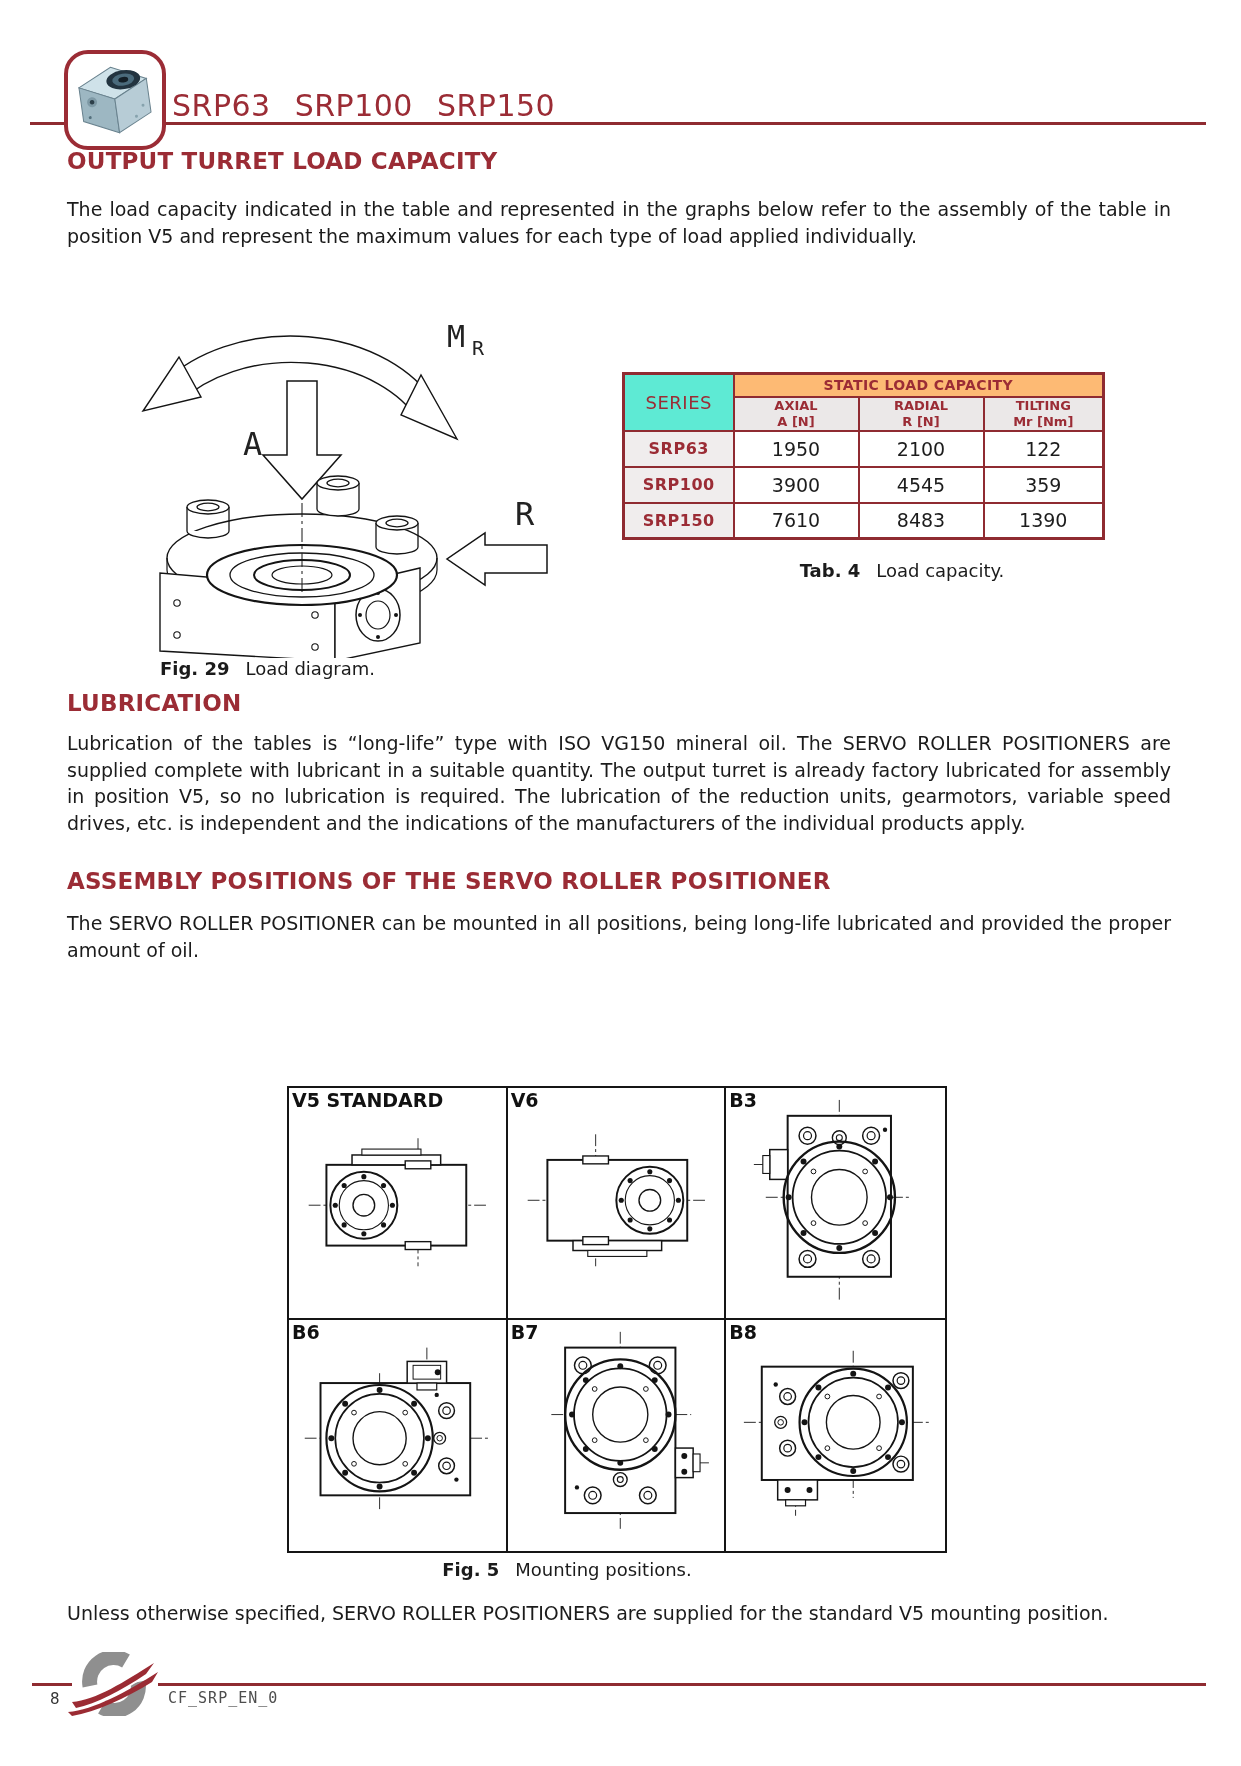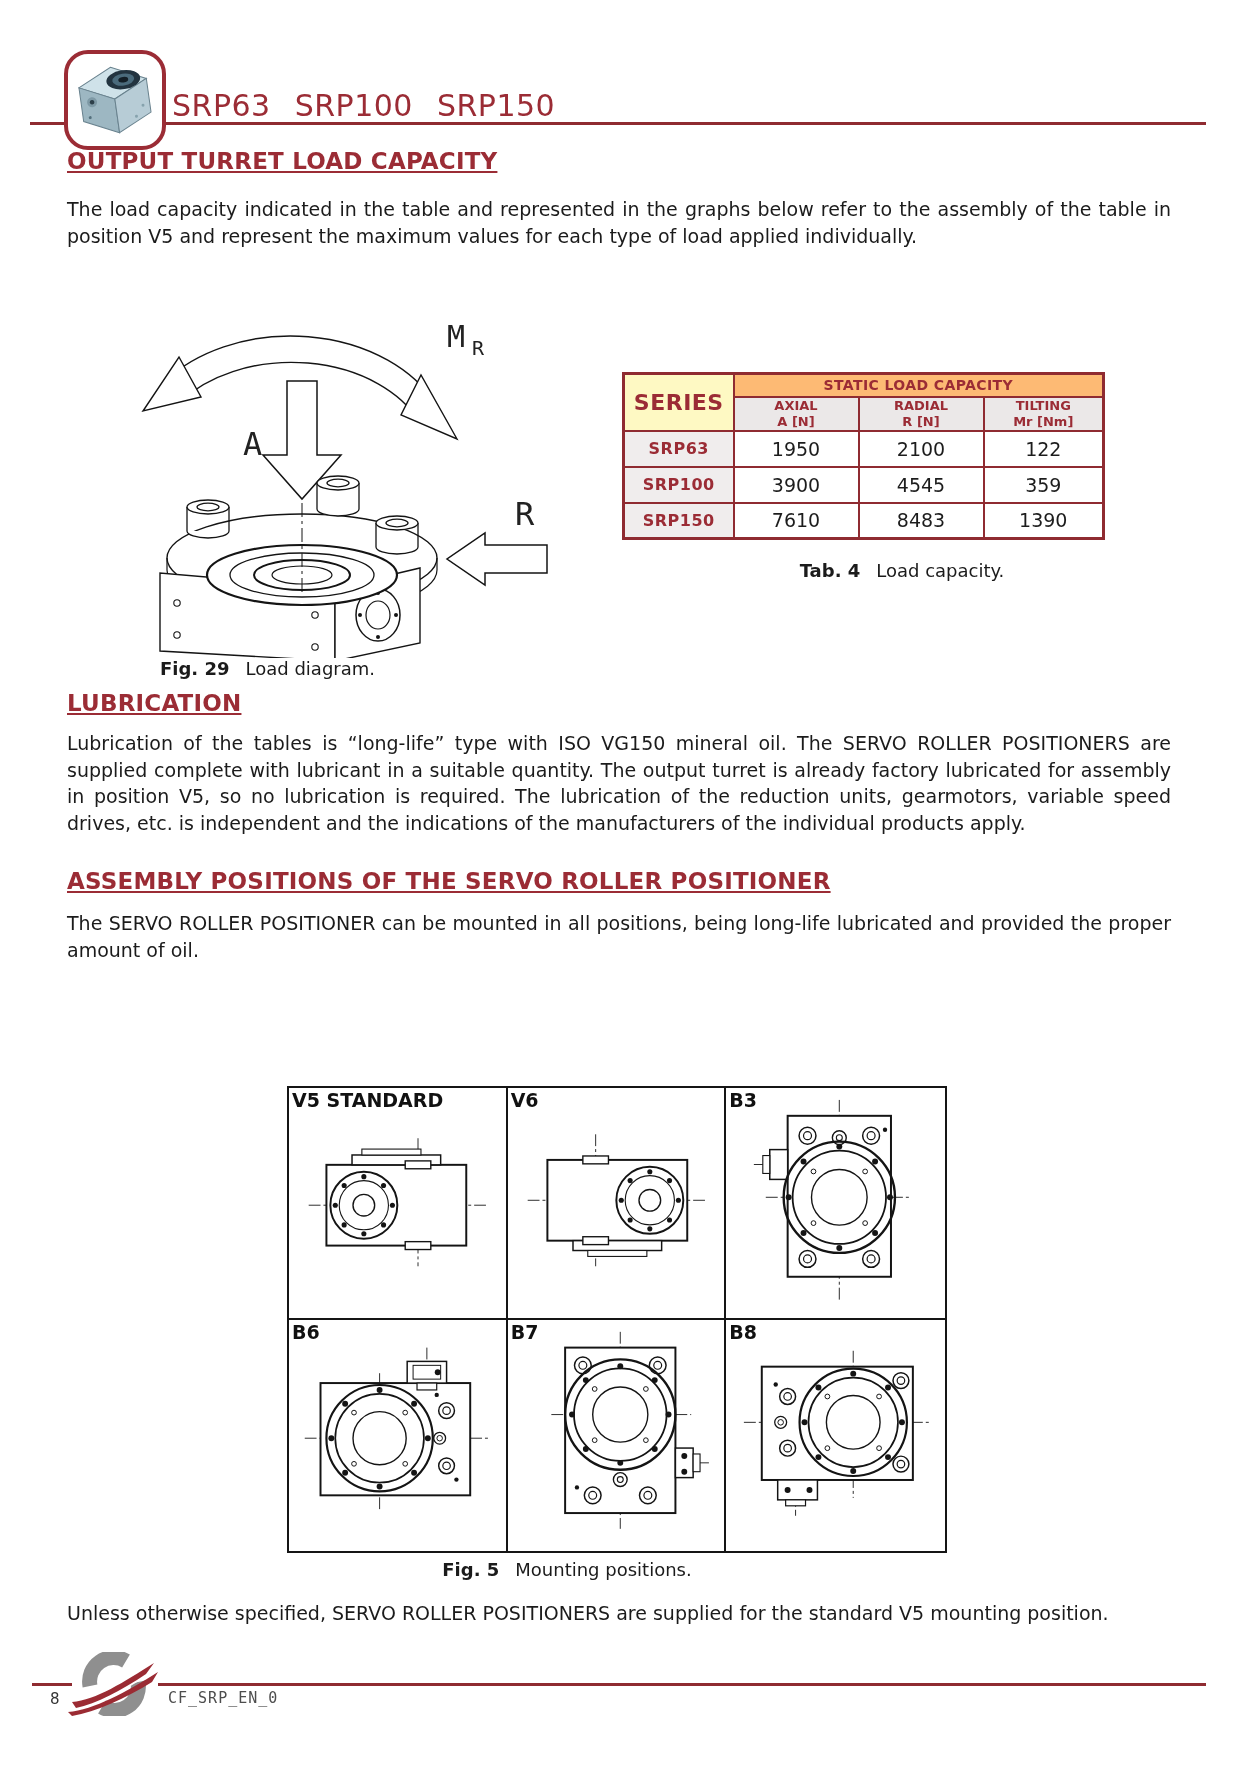--- a/index.html
+++ b/index.html
@@ -14,27 +14,27 @@
   .logo-box {
     position:absolute; left:64px; top:42px; width:102px; height:100px;
     border:4px solid #9b2c35; border-radius:24px; background:#ffffff; z-index:2;
     display:flex; align-items:center; justify-content:center;
   }
   .header-title {
     position:absolute; left:172px; top:80px; font-size:30px; color:#9b2c35;
     word-spacing:14px; letter-spacing:0.5px; z-index:2;
   }
   
-  .h-red { position:absolute; left:67px; color:#9b2c35; font-weight:bold; font-size:23px; letter-spacing:0.2px;text-decoration:underline; }
+  .h-red { position:absolute; left:67px; color:#9b2c35; font-weight:bold; font-size:23px; letter-spacing:0.2px; }
   .para { position:absolute; left:67px; width:1104px; font-size:19px; line-height:27px; text-align:justify; color:#1b1b1b; }
   
   .load-table { position:absolute; left:622px; top:364px; border-collapse:collapse; table-layout:fixed; width:480px; border:3px solid #8f2b31; background:#fff; }
   .load-table td { border:2px solid #8f2b31; text-align:center; vertical-align:middle; }
   .load-table .group-h { background:#fdba74; color:#9b2c35; font-weight:bold; font-size:14px; height:23px; letter-spacing:0.4px; }
-  .load-table .series-h { background:#fef9c3; color:#9b2c35; font-weight:bold; font-size:22px; letter-spacing:0.5px; }
+  .load-table .series-h { background:#5eead4; color:#9b2c35; font-weight:normal; font-size:18px; letter-spacing:0.5px; }
   .load-table .col-h { background:#ebe8e8; color:#9b2c35; font-weight:bold; font-size:13px; line-height:16px; height:29px; }
   .load-table .series-cell { background:#f0eded; color:#9b2c35; font-weight:bold; font-size:16px; letter-spacing:0.5px; }
   .load-table .val { font-size:19px; height:36px; background:#fff;border-radius:12px; }
   .caption { position:absolute; font-size:18px; color:#1b1b1b; }
   .caption .cap-label { font-weight:bold; margin-right:16px; }
   
   .mount-grid {
     position:absolute; left:287px; top:1078px; width:660px; height:467px;
     border:2.5px solid #151515; display:grid;
     grid-template-columns:repeat(3,1fr); grid-template-rows:repeat(2,1fr);

